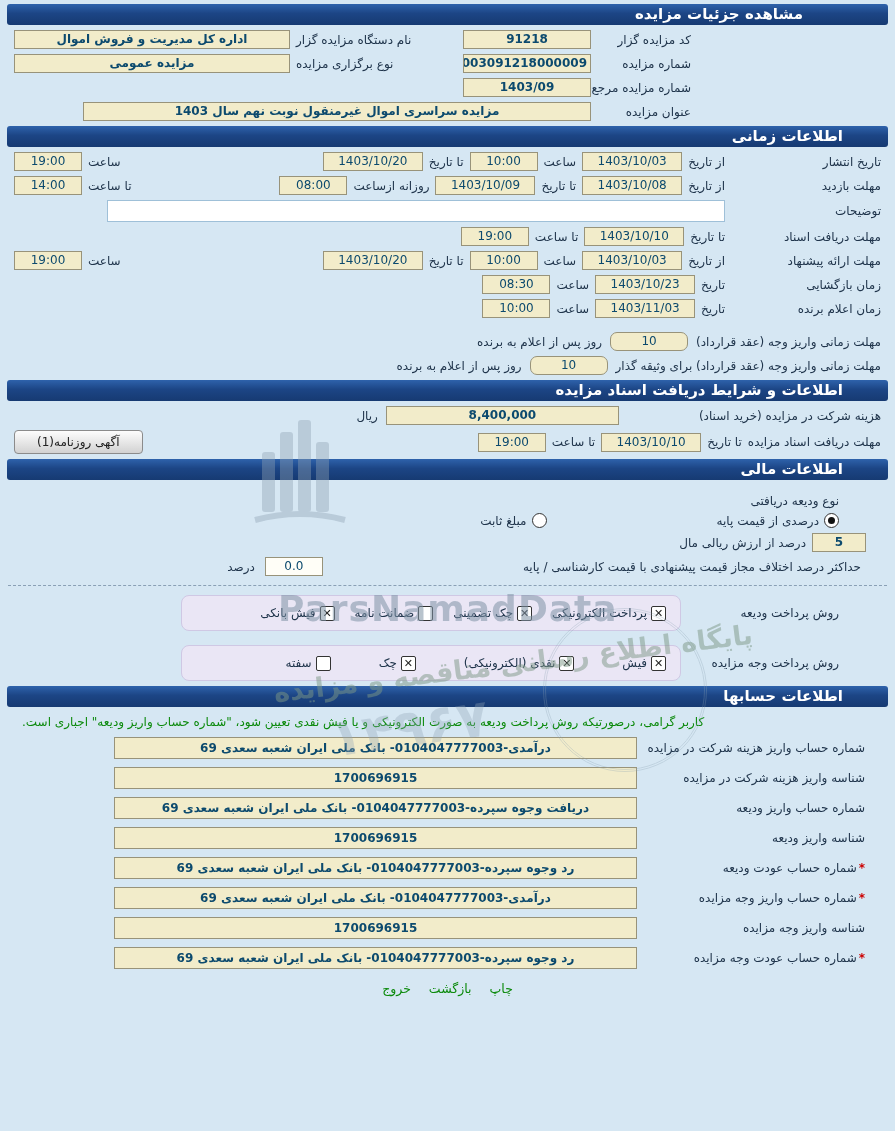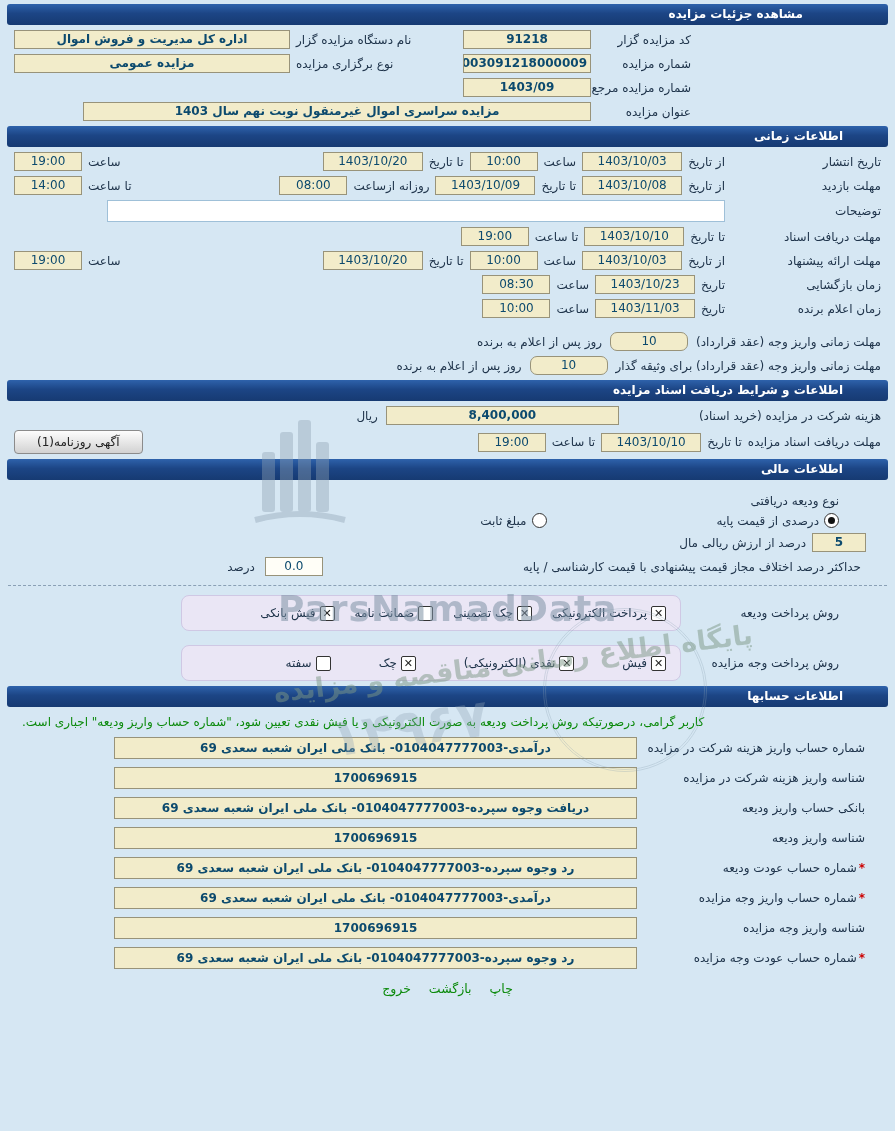--- a/index.html
+++ b/index.html
@@ -6,21 +6,21 @@
   .page{
     position:relative;width:895px;height:1131px;overflow:hidden;
     background:#d6e7f3;direction:rtl;
     font-family:"DejaVu Sans","Liberation Sans",sans-serif;
     font-size:12px;color:#20354c;
   }
   
   .bar{
     position:relative;z-index:2;margin:4px 7px 3px;height:21px;line-height:21px;
     background:linear-gradient(180deg,#2e62ab 0%,#1c4585 45%,#163a72 100%);
-    color:#fff;font-weight:bold;font-size:12px;border-radius:3px;
+    color:#fff;font-weight:bold;font-size:15px;border-radius:3px;
   }
   .bar .bar-label{display:block;padding-right:45px;}
   .bar.main .bar-label{padding-right:85px;}
   
   .row{position:relative;z-index:2;display:flex;align-items:center;margin:5px 14px;}
   .lbl{white-space:nowrap;}
   .pre{margin:0 6px;white-space:nowrap;}
   .pushL{margin-right:auto;}
   .spacer{flex:1;}
   .box{
@@ -336,21 +336,21 @@
     <span class="box w515 acc-box">درآمدی-0104047777003- بانک ملی ایران شعبه سعدی 69</span>
   </div>
   <div class="row acc-row">
     <span class="lbl acc-lbl">
       <span>شناسه واریز هزینه شرکت در مزایده</span>
     </span>
     <span class="box w515 acc-box">1700696915</span>
   </div>
   <div class="row acc-row">
     <span class="lbl acc-lbl">
-      <span>بانکی حساب واریز ودیعه</span>
+      <span>شماره حساب واریز ودیعه</span>
     </span>
     <span class="box w515 acc-box">دریافت وجوه سپرده-0104047777003- بانک ملی ایران شعبه سعدی 69</span>
   </div>
   <div class="row acc-row">
     <span class="lbl acc-lbl">
       <span>شناسه واریز ودیعه</span>
     </span>
     <span class="box w515 acc-box">1700696915</span>
   </div>
   <div class="row acc-row">

